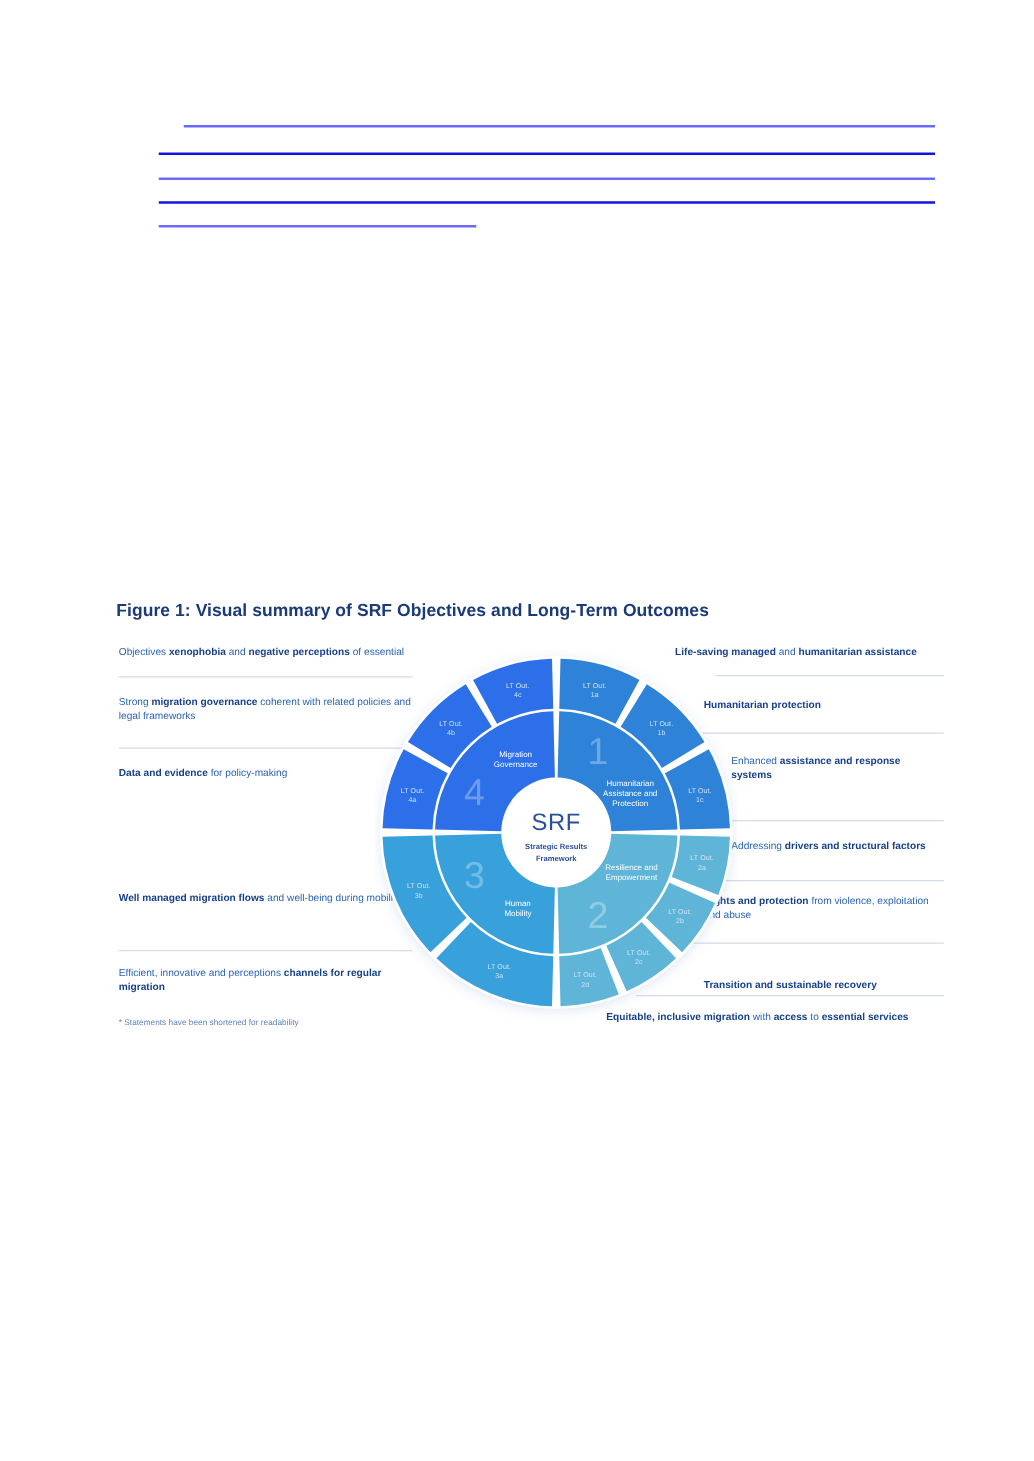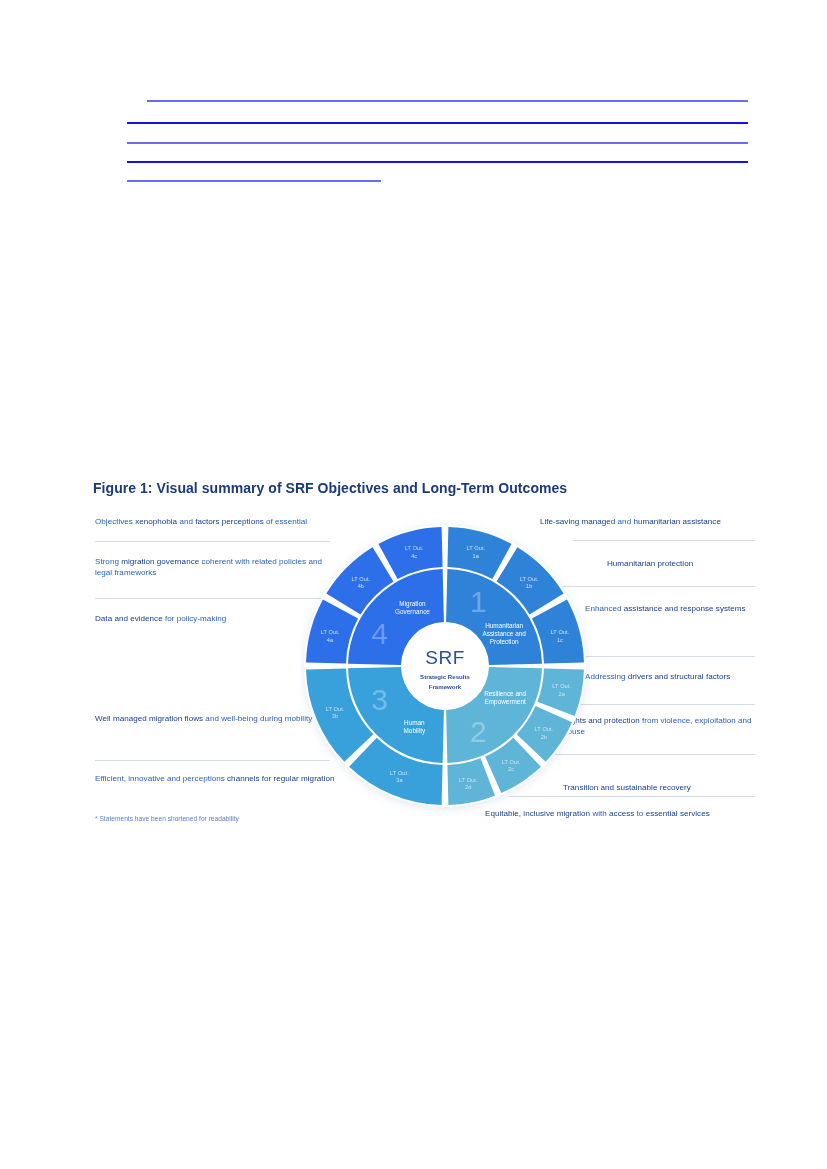--- a/index.html
+++ b/index.html
@@ -66,21 +66,21 @@
   .side-list.left  { left: 95px;  width: 245px; }
   .side-list.right { left: 540px; width: 215px; }
 
   .stmt {
     position: absolute;
     font-size: 8.1px;
     line-height: 1.42;
     color: #2a63b8;
     letter-spacing: 0.01px;
   }
-  .stmt b { color: #17408c; font-weight: normal; }
+  .stmt b { color: #17408c; font-weight: bold; }
   .stmt.right { left: 0; }
 
   .sep {
     position: absolute;
     height: 1px;
     background: #d4dae6;
   }
 
   
   #footnote {
@@ -139,30 +139,30 @@
     <div class="rule light" style="left: 127px; top: 180px; width: 254px;"></div>
   </div>
 
 <div id="figure-block">
 
   <div id="figure-caption">Figure 1: Visual summary of SRF Objectives and Long-Term Outcomes</div>
 
   <div id="figure-canvas">
 
     <div class="side-list left">
-        <div class="stmt" style="top: 8px;"><span>Objectives </span><b>xenophobia</b><span> and </span><b>factors perceptions</b><span> of essential</span></div>
+        <div class="stmt" style="top: 8px;"><span>Objectives </span><b>xenophobia</b><span> and </span><b>negative perceptions</b><span> of essential</span></div>
         <div class="stmt" style="top: 48px;"><span>Strong </span><b>migration governance</b><span> coherent with related policies and legal frameworks</span></div>
         <div class="stmt" style="top: 105px;"><b>Data and evidence</b><span> for policy-making</span></div>
         <div class="stmt" style="top: 205px;"><b>Well managed migration flows</b><span> and well-being during mobility</span></div>
         <div class="stmt" style="top: 265px;"><span>Efficient, innovative and perceptions </span><b>channels for regular migration</b></div>
       </div>
 
     <div class="side-list right">
         <div class="stmt right" style="top: 8px; left: 0px;"><b>Life-saving managed</b><span> and </span><b>humanitarian assistance</b></div>
-        <div class="stmt right" style="top: 50px; left: 23px; margin-left: 44px;"><b>Humanitarian protection</b></div>
+        <div class="stmt right" style="top: 50px; left: 23px;"><b>Humanitarian protection</b></div>
         <div class="stmt right" style="top: 95px; left: 45px;"><span>Enhanced </span><b>assistance and response systems</b></div>
         <div class="stmt right" style="top: 163px; left: 45px; text-align: right;"><span>Addressing </span><b>drivers and structural factors</b></div>
         <div class="stmt right" style="top: 207px; left: 23px;"><b>Rights and protection</b><span> from violence, exploitation and abuse</span></div>
         <div class="stmt right" style="top: 258px; left: 23px; margin-top: 16px;"><b>Transition and sustainable recovery</b></div>
         <div class="stmt right" style="top: 300px; left: -55px;"><b>Equitable, inclusive migration</b><span> with </span><b>access</b><span> to </span><b>essential services</b></div>
       </div>
 
     <div id="separators">
         <div class="sep" style="left: 95px; top: 33px; width: 235px;"></div>
         <div class="sep" style="left: 95px; top: 90px; width: 235px;"></div>

